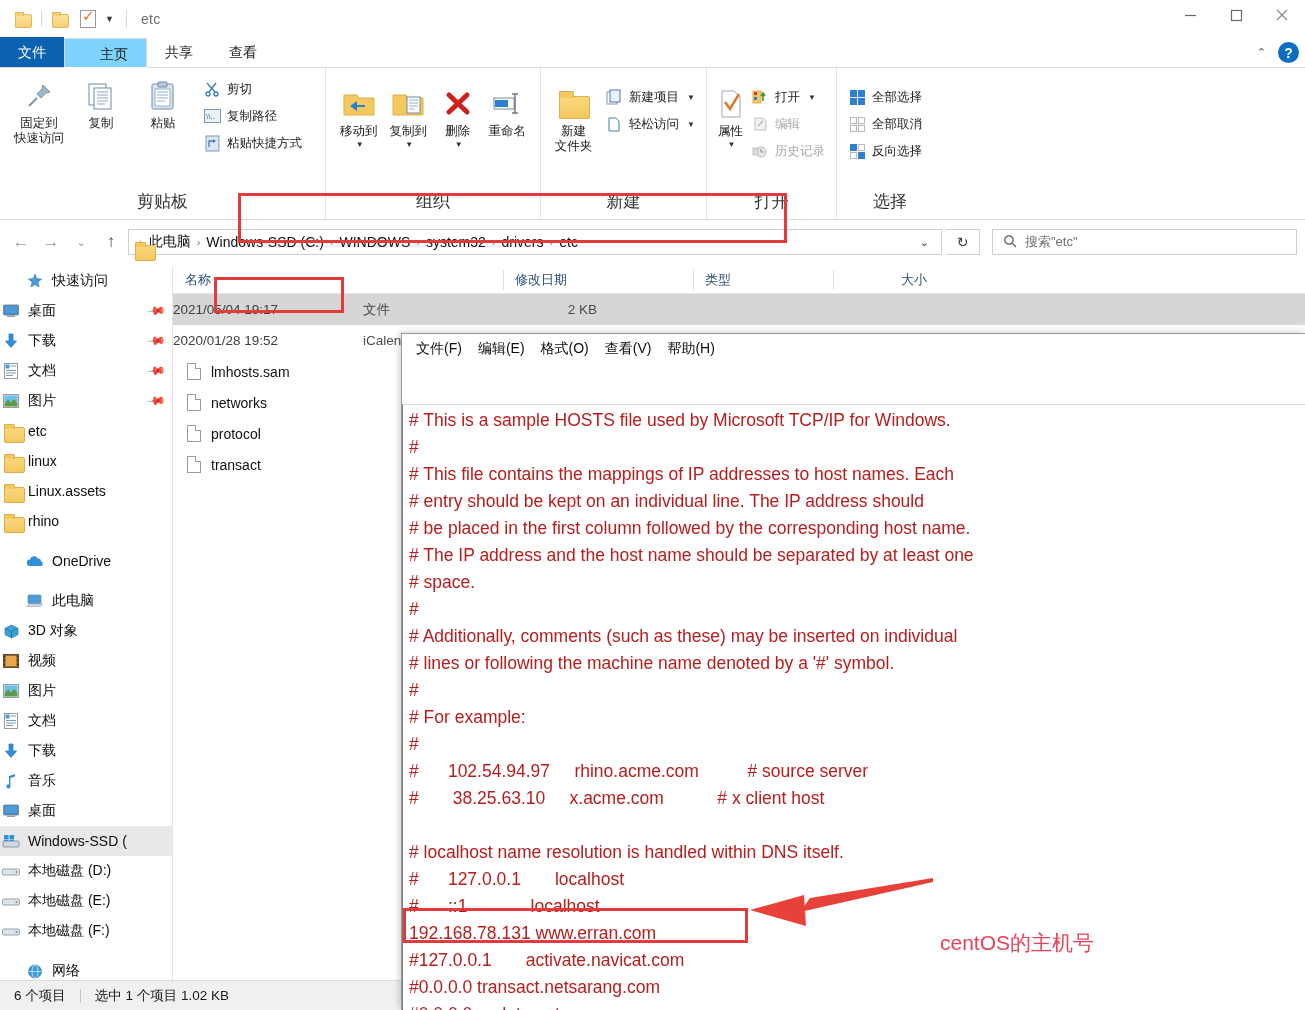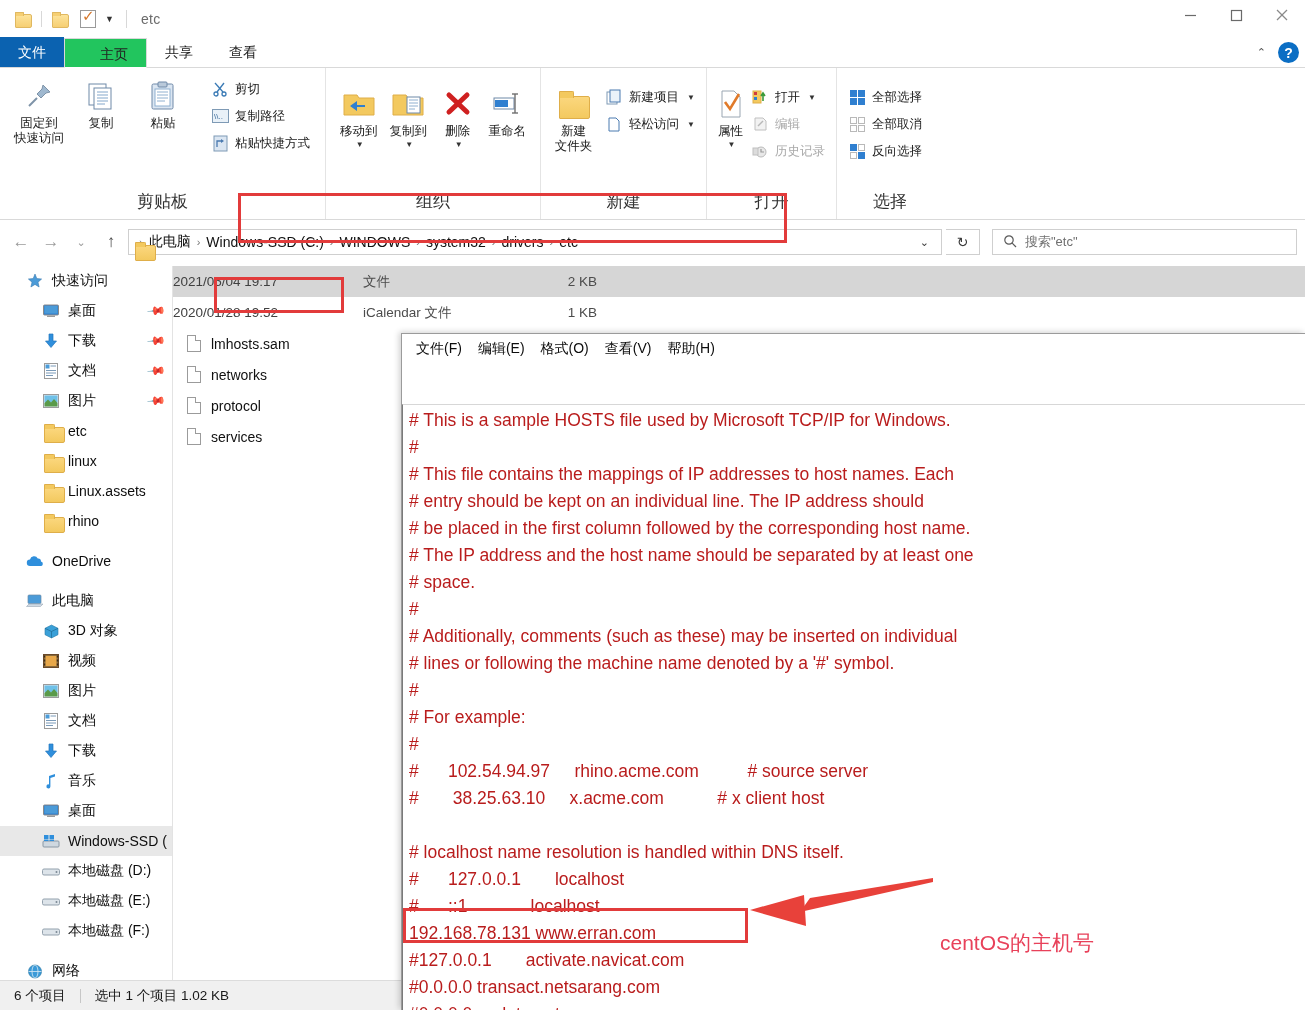--- a/index.html
+++ b/index.html
@@ -36,21 +36,21 @@
   .title-text { margin-left:14px; color:#6b6b6b; font-size:14px; letter-spacing:.3px; }
   .title-divider{ width:1px; height:18px; background:#d8d8d8; margin-left:12px;}
   .winbtns { position:absolute; right:0; top:0; display:flex; }
   .winbtn { width:46px; height:30px; display:flex; align-items:center; justify-content:center; color:#555; }
   .winbtn svg{ display:block; }
 
   
   .tabstrip { height:30px; background:#fff; display:flex; align-items:flex-end; position:relative; border-bottom:1px solid #d9d9d9; }
   .tab { padding:0 18px; height:30px; line-height:30px; font-size:14px; color:#222; }
   .tab.file { background:#0b62b0; color:#fff; font-weight:normal; }
-  .tab.active { border:1px solid #d9d9d9; border-bottom:1px solid #fff; background:#22c55e; position:relative; top:1px;padding-left:35px; }
+  .tab.active { border:1px solid #d9d9d9; border-bottom:1px solid #fff; background:#7dd3fc; position:relative; top:1px;padding-left:35px; }
   .tabstrip .right-ctl { position:absolute; right:6px; bottom:4px; display:flex; align-items:center; gap:12px;}
   .chev-up { color:#555; font-size:11px; }
   .help-btn { width:21px; height:21px; border-radius:50%; background:#0b6ec4; color:#fff;
               font-size:14px; font-weight:bold; display:flex; align-items:center; justify-content:center; }
 
   
   .ribbon { height:152px; background:#fff; border-bottom:1px solid #d9d9d9; display:flex; position:relative; }
   .rgroup { display:flex; flex-direction:column; justify-content:space-between; position:relative; padding:6px 0 0 0; }
   .rgroup + .rgroup { border-left:1px solid #e4e4e4; }
   .rgroup-body { display:flex; align-items:flex-start; padding:0 8px; flex:1; }
@@ -93,21 +93,21 @@
 
   
   .content { position:absolute; left:0; right:0; top:266px; bottom:30px; display:flex; }
   .navpane { width:172px; position:relative; overflow:hidden; background:#fff; }
 
   .nav-item { height:30px; display:flex; align-items:center; font-size:14px; color:#0d0d0d; padding-right:6px; position:relative; white-space:nowrap;}
   .nav-item.sel { background:#e8e8e8; }
   .nav-item .ni { width:22px; display:flex; align-items:center; justify-content:center; flex:0 0 22px; }
   .nav-item .nl { margin-left:6px; }
   .nav-item .pin { position:absolute; right:8px; color:#9b9b9b; font-size:12px; transform:rotate(40deg); }
-  .lvl0 { padding-left:24px; } .lvl1 { padding-left:40px; }
+  .lvl0 { padding-left:24px; } .lvl1 { }
   .navgap { height:10px; }
 
   
   .filepane { flex:1; position:relative; border-left:1px solid #e3e3e3; }
   .colhead { height:28px; display:flex; align-items:center; border-bottom:1px solid #e3e3e3; }
   .colhead .ch { font-size:13px; color:#2a4d7a; padding-left:12px; position:relative; height:28px; line-height:28px;}
   .colhead .ch + .ch::before{ content:""; position:absolute; left:0; top:4px; bottom:4px; width:1px; background:#e0e0e0;}
   .c-name{ width:330px; } .c-date{ width:190px; } .c-type{ width:140px; } .c-size{ width:108px; text-align:right; padding-right:14px; padding-left:0;}
   .frow { height:31px; display:flex; align-items:center; font-size:14px; color:#101010; }
   .frow.sel { background:#d6d6d6; }
@@ -237,21 +237,21 @@
               <g stroke="#8fb0d0" stroke-width="1">
                   <line x1="9" y1="12" x2="20" y2="12"></line>
                   <line x1="9" y1="15" x2="20" y2="15"></line>
                   <line x1="9" y1="18" x2="20" y2="18"></line>
                   <line x1="9" y1="21" x2="17" y2="21"></line>
                 </g>
             </svg>
           </span>
           <span class="lbl">粘贴</span>
         </div>
-        <div class="smallcol" style="margin-left:14px">
+        <div class="smallcol" style="margin-left:6px">
           <div class="smallbtn">
             <span class="si">
               <svg width="16" height="16" viewBox="0 0 16 16">
                   <g stroke="#3a7ab5" stroke-width="1.3" fill="none">
                     <line x1="3" y1="2" x2="11" y2="11"></line>
                     <line x1="12" y1="2" x2="5" y2="11"></line>
                     <circle cx="4" cy="13" r="2"></circle>
                     <circle cx="12" cy="13" r="2"></circle>
                   </g>
                 </svg>
@@ -744,20 +744,26 @@
               <ellipse cx="8" cy="7.5" rx="3" ry="6.5" fill="none" stroke="#d8eaf5" stroke-width=".8"></ellipse>
               <line x1="1.5" y1="7.5" x2="14.5" y2="7.5" stroke="#d8eaf5" stroke-width=".8"></line>
             </svg>
           </span>
         <span class="nl">网络</span>
       </div>
 
     </div>
 
     <div class="filepane">
+      <div class="colhead">
+        <div class="ch c-name">名称</div>
+        <div class="ch c-date">修改日期</div>
+        <div class="ch c-type">类型</div>
+        <div class="ch c-size">大小</div>
+      </div>
 
       <div class="frow sel">
         <div class="f-date">2021/05/04 19:17</div>
         <div class="f-type">文件</div>
         <div class="f-size">2 KB</div>
       </div>
       <div class="frow">
         <div class="f-date">2020/01/28 19:52</div>
         <div class="f-type">iCalendar 文件</div>
         <div class="f-size">1 KB</div>
@@ -785,21 +791,21 @@
             <span class="ic-file"></span>
             <span>protocol</span>
           </div>
         <div class="f-date"></div>
         <div class="f-type"></div>
         <div class="f-size"></div>
       </div>
       <div class="frow">
         <div class="f-name">
             <span class="ic-file"></span>
-            <span>services</span>
+            <span>transact</span>
           </div>
         <div class="f-date"></div>
         <div class="f-type"></div>
         <div class="f-size"></div>
       </div>
     </div>
   </div>
 
   <div class="statusbar">
     <span class="s1">6 个项目</span>

